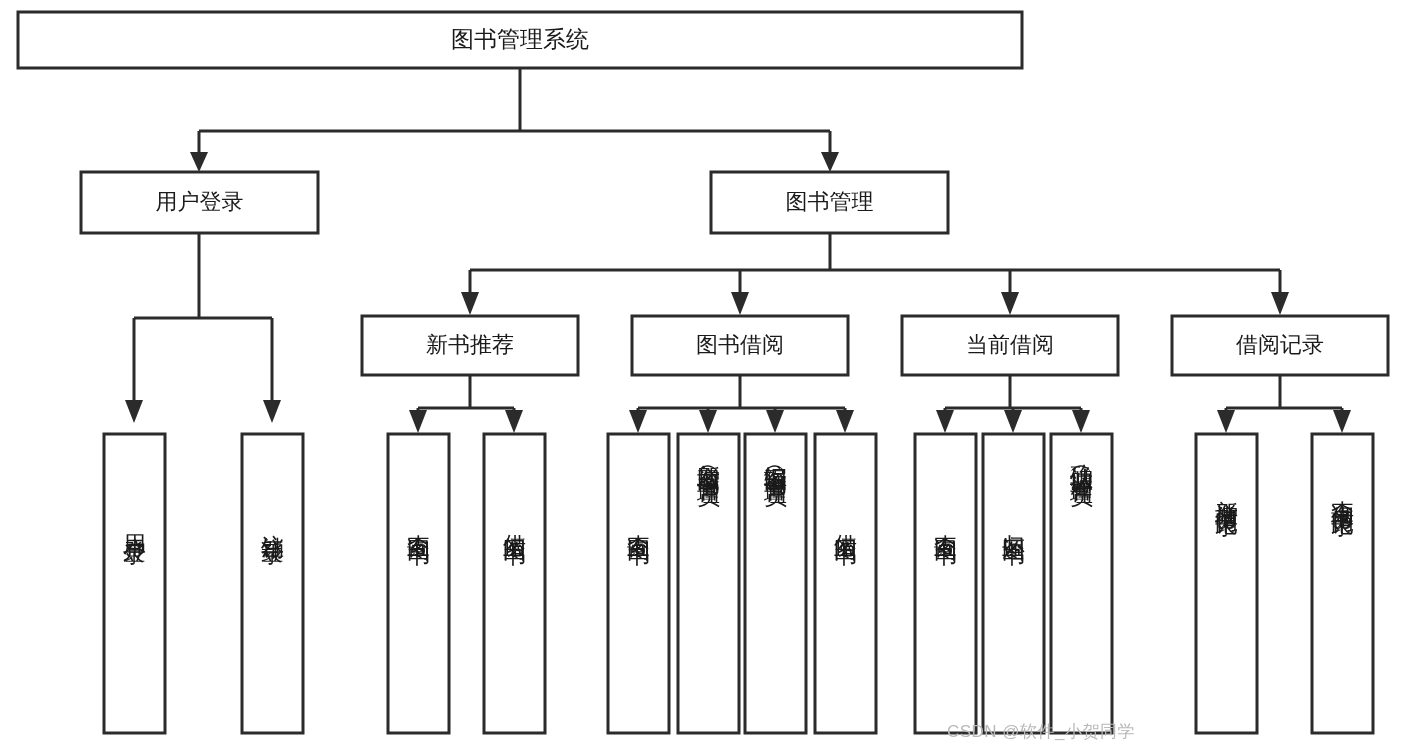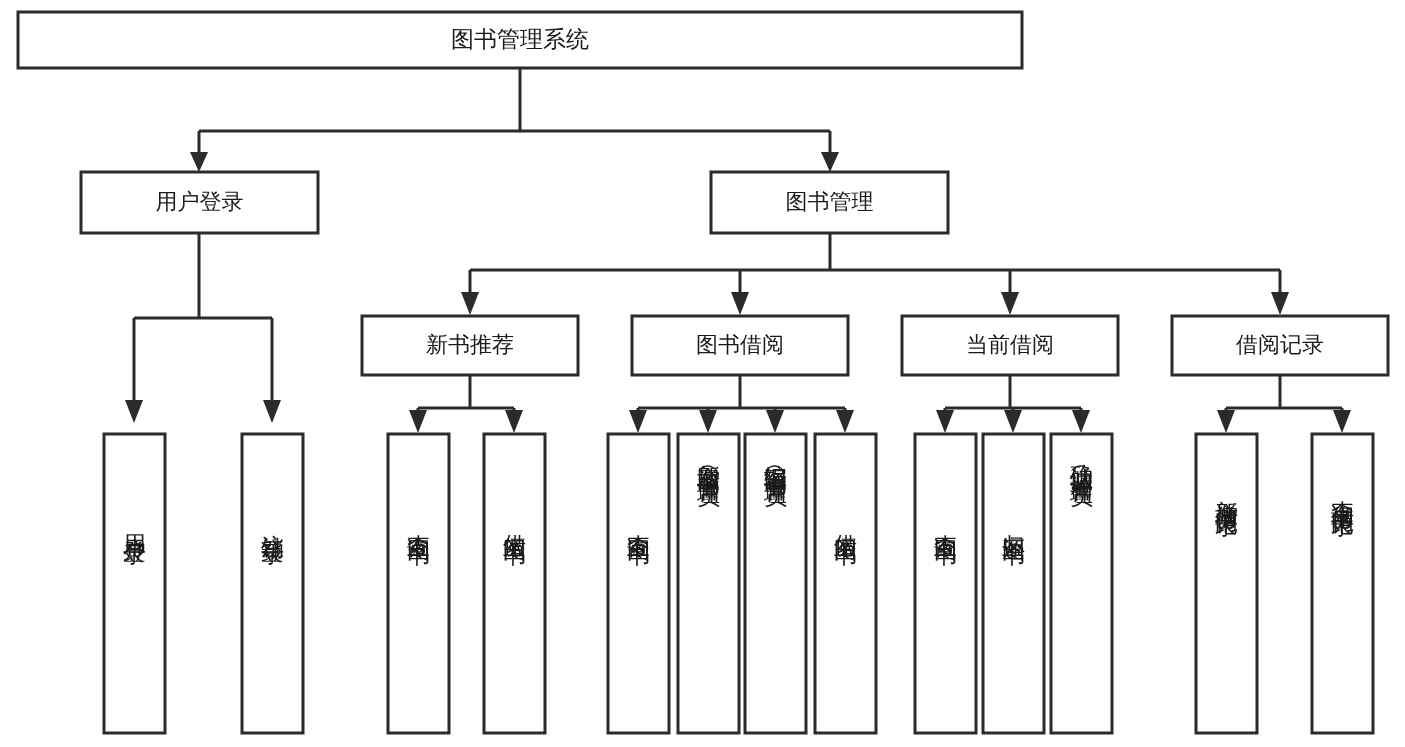--- a/index.html
+++ b/index.html
@@ -223,13 +223,14 @@
   <div class="vlabel-wrap" style="left:1051px; top:434px; width:61px; height:299px;">
     <span class="vlabel" style="margin-top:12px;">确认归还（管理员）</span>
   </div>
   <div class="vlabel-wrap" style="left:1196px; top:434px; width:61px; height:299px;">
     <span class="vlabel" style="margin-top:48px;">新增借阅记录</span>
   </div>
   <div class="vlabel-wrap" style="left:1312px; top:434px; width:61px; height:299px;">
     <span class="vlabel" style="margin-top:48px;">查询借阅记录</span>
   </div>
 
+  <div id="watermark">CSDN @软件_小贺同学</div>
 </div>
 
 </body></html>

